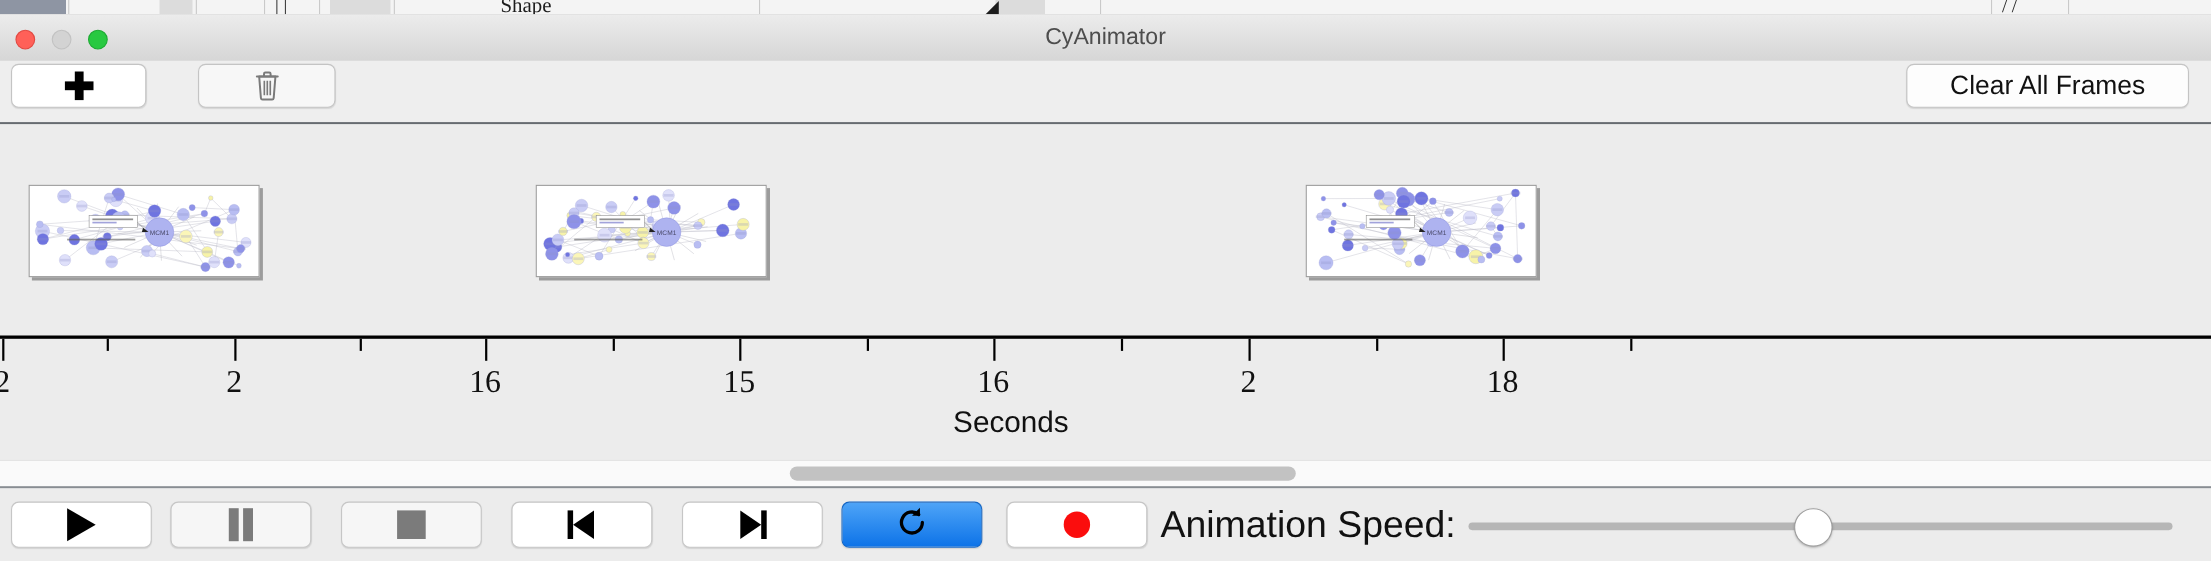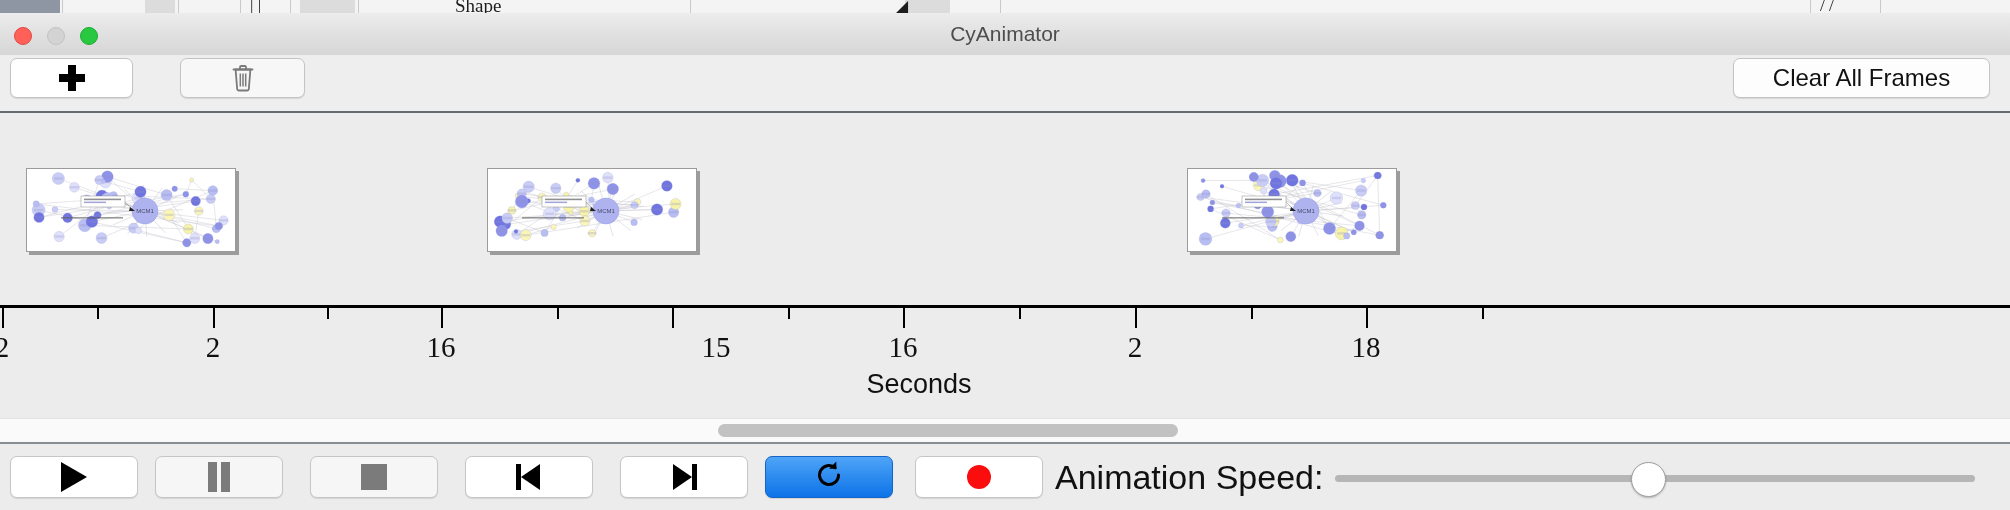--- a/index.html
+++ b/index.html
@@ -681,21 +681,21 @@
 
   <div id="axis-line"></div>
   <div id="ticks-host">
       <div class="tick major" style="left: 2px;"></div>
       <div class="ticklabel" style="left: 2px;">2</div>
       <div class="tick major" style="left: 213px;"></div>
       <div class="ticklabel" style="left: 213px;">2</div>
       <div class="tick major" style="left: 441px;"></div>
       <div class="ticklabel" style="left: 441px;">16</div>
       <div class="tick major" style="left: 672px;"></div>
-      <div class="ticklabel" style="left: 672px; margin-left: 44px;">15</div>
+      <div class="ticklabel" style="left: 672px;">15</div>
       <div class="tick major" style="left: 903px;"></div>
       <div class="ticklabel" style="left: 903px;">16</div>
       <div class="tick major" style="left: 1135px;"></div>
       <div class="ticklabel" style="left: 1135px;">2</div>
       <div class="tick major" style="left: 1366px;"></div>
       <div class="ticklabel" style="left: 1366px;">18</div>
       <div class="tick minor" style="left: 97px;"></div>
       <div class="tick minor" style="left: 327px;"></div>
       <div class="tick minor" style="left: 557px;"></div>
       <div class="tick minor" style="left: 788px;"></div>

